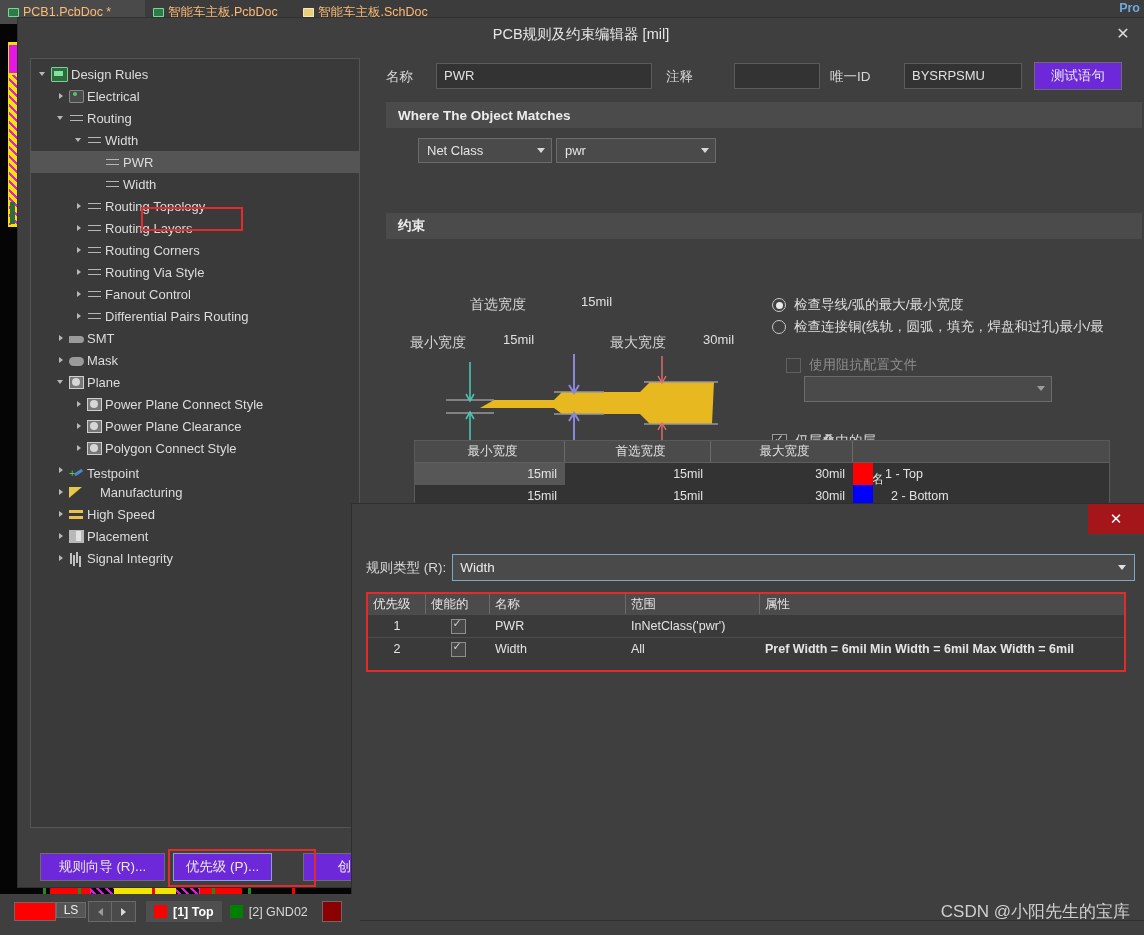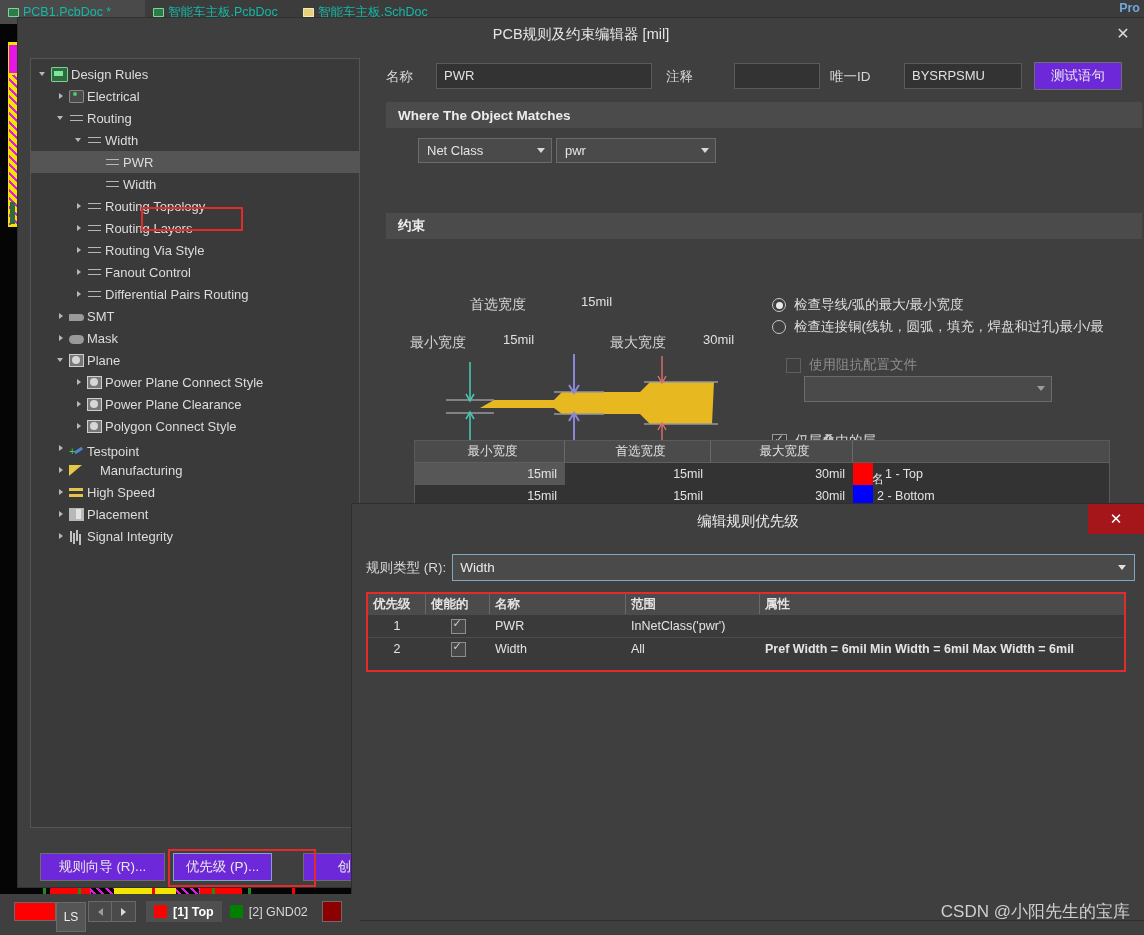--- a/index.html
+++ b/index.html
@@ -5,21 +5,21 @@
   html,body{margin:0;padding:0;}
   body{
     width:1144px;height:935px;overflow:hidden;position:relative;
     background:#3f3f3f;
     font-family:"Liberation Sans","DejaVu Sans",sans-serif;
     font-size:13px;color:#d8d8d8;-webkit-font-smoothing:antialiased;
   }
   
   #tabstrip{position:absolute;left:0;top:0;width:1144px;height:17px;background:#3c3c3c;}
   .doctab{position:absolute;top:0;height:17px;display:flex;align-items:center;gap:4px;
-          padding:12px 8px;font-size:12.5px;color:#14b8a6;box-sizing:border-box;}
+          padding:12px 8px;font-size:12.5px;color:#fdba74;box-sizing:border-box;}
   .doctab.active{background:#4a4a4a;}
   .tabicon{width:11px;height:9px;border-radius:1px;display:inline-block;}
   .tabicon.pcb{background:#2a7d46;box-shadow:inset 0 0 0 1px #7fd49a;}
   .tabicon.sch{background:#e8d07a;box-shadow:inset 0 0 0 1px #f5e9b8;}
   #proright{position:absolute;right:4px;top:0;height:17px;line-height:17px;
             color:#6fa8dc;font-size:12.5px;font-weight:bold;}
 
   
   #pcbcanvas{position:absolute;left:0;top:17px;width:1144px;height:918px;background:#3f3f3f;}
   #pcbblack{position:absolute;left:0;top:0;width:360px;height:880px;background:#050505;}
@@ -117,40 +117,40 @@
             font-size:14.5px;color:#ebebeb;}
   #priclose{position:absolute;right:0;top:0;width:56px;height:30px;background:#a4161a;color:#fff;
             font-size:15px;display:flex;align-items:center;justify-content:center;cursor:pointer;}
   #pritype{position:absolute;left:14px;top:50px;display:flex;align-items:center;gap:6px;}
   #pricombo{width:683px;height:27px;background:#4a4a4a;border:1px solid #7ea7c4;box-sizing:border-box;
             color:#eaeaea;font-size:13.5px;line-height:25px;padding-left:7px;position:relative;cursor:pointer;}
   #pricombo .cv{position:absolute;right:8px;top:10px;border-top:5px solid #e0e0e0;
                 border-left:4px solid transparent;border-right:4px solid transparent;}
   #pritable{position:absolute;left:14px;top:88px;width:760px;height:80px;background:#3a3a3a;
             border:2px solid #e32b2b;box-sizing:border-box;overflow:hidden;}
-  #pritable .ph{display:flex;height:20px;background:#4b4b4b;font-weight:bold;}
+  #pritable .ph{display:flex;height:20px;background:#4b4b4b;}
   #pritable .ph div{font-size:12.5px;color:#e4e4e4;line-height:20px;padding-left:5px;
                     border-right:1px solid #6a6a6a;box-sizing:border-box;}
   #pritable .pr{display:flex;height:22px;align-items:center;border-top:1px solid #4d4d4d;}
   #pritable .pr div{font-size:12.5px;color:#e4e4e4;box-sizing:border-box;}
   .pchk{width:13px;height:13px;border:1px solid #8e8e8e;background:#474747;position:relative;}
   .pchk:after{content:"\2713";position:absolute;left:1px;top:-3px;font-size:11px;color:#cfcfcf;}
 
   
   #btnrow{position:absolute;left:0;top:835px;width:350px;height:34px;}
   #btn-wizard{position:absolute;left:22px;top:0;width:125px;height:28px;}
   #btn-priority{position:absolute;left:155px;top:0;width:99px;height:28px;border-color:#7ea7c4;}
   #btn-create{position:absolute;left:285px;top:0;width:110px;height:28px;}
   #prihl{position:absolute;left:150px;top:-4px;width:148px;height:38px;border:2px solid #e32b2b;
          box-sizing:border-box;pointer-events:none;}
 
   
   #statusbar{position:absolute;left:0;top:894px;width:360px;height:41px;background:#3f3f3f;}
   .sb-sw{width:42px;height:19px;background:#ff0000;border:1px solid #6a6a6a;box-sizing:border-box;}
-  .sb-ls{width:30px;height:30px;background:#555;border:1px solid #6a6a6a;box-sizing:border-box;
+  .sb-ls{width:30px;height:16px;background:#555;border:1px solid #6a6a6a;box-sizing:border-box;
          font-size:12px;color:#eee;display:flex;align-items:center;justify-content:center;}
   .sb-nav{width:24px;height:21px;background:#4a4a4a;border:1px solid #6a6a6a;box-sizing:border-box;
           display:flex;align-items:center;justify-content:center;}
   .sb-layer{height:21px;display:flex;align-items:center;gap:6px;padding:0 8px;font-size:12.5px;}
   .sb-layer.act{background:#4f4f4f;color:#ffffff;font-weight:bold;}
   .sq{width:13px;height:13px;display:inline-block;}
   #watermark{position:absolute;right:14px;top:900px;font-size:17px;color:#cfcfcf;}
 </style>
 </head>
 <body>
@@ -238,20 +238,25 @@
         </div>
         <div class="tnode" style="padding-left: 42px;">
           <span class="arrow r"></span>
           <span class="ticon ic-route"></span>
           <span class="tlabel">Routing Topology</span>
         </div>
         <div class="tnode" style="padding-left: 42px;">
           <span class="arrow r"></span>
           <span class="ticon ic-route"></span>
           <span class="tlabel">Routing Layers</span>
+        </div>
+        <div class="tnode" style="padding-left: 42px;">
+          <span class="arrow r"></span>
+          <span class="ticon ic-route"></span>
+          <span class="tlabel">Routing Corners</span>
         </div>
         <div class="tnode" style="padding-left: 42px;">
           <span class="arrow r"></span>
           <span class="ticon ic-route"></span>
           <span class="tlabel">Routing Via Style</span>
         </div>
         <div class="tnode" style="padding-left: 42px;">
           <span class="arrow r"></span>
           <span class="ticon ic-route"></span>
           <span class="tlabel">Fanout Control</span>
@@ -414,36 +419,35 @@
             <div class="c1" style="width: 146px;">15mil</div>
             <div class="c2" style="width: 142px;">30mil</div>
             <div class="swatch" style="background: rgb(255, 0, 0);"></div>
             <div style="padding-left: 12px; line-height: 22px;">1 - Top</div>
           </div>
           <div class="tr">
             <div class="c0" style="width: 150px;">15mil</div>
             <div class="c1" style="width: 146px;">15mil</div>
             <div class="c2" style="width: 142px;">30mil</div>
             <div class="swatch" style="background: rgb(0, 0, 255);"></div>
-            <div style="padding-left: 4px; line-height: 22px;">2 - Bottom</div>
+            <div style="padding-left: 18px; line-height: 22px;">2 - Bottom</div>
           </div>
         </div>
     </div>
   </div>
 
   <div id="btnrow">
     <div class="btn" id="btn-wizard">规则向导 (R)...</div>
     <div class="btn" id="btn-priority">优先级 (P)...</div>
     <div class="btn" id="btn-create">创建黑</div>
     <div id="prihl"></div>
   </div>
 </div>
 
 <div id="pridlg">
-  <div id="prititle">编辑规则优先级</div>
   <div id="priclose">✕</div>
 
   <div id="pritype">
     <span class="lbl">规则类型 (R):</span>
     <div id="pricombo">
       <span>Width</span>
       <i class="cv"></i>
     </div>
   </div>
 

